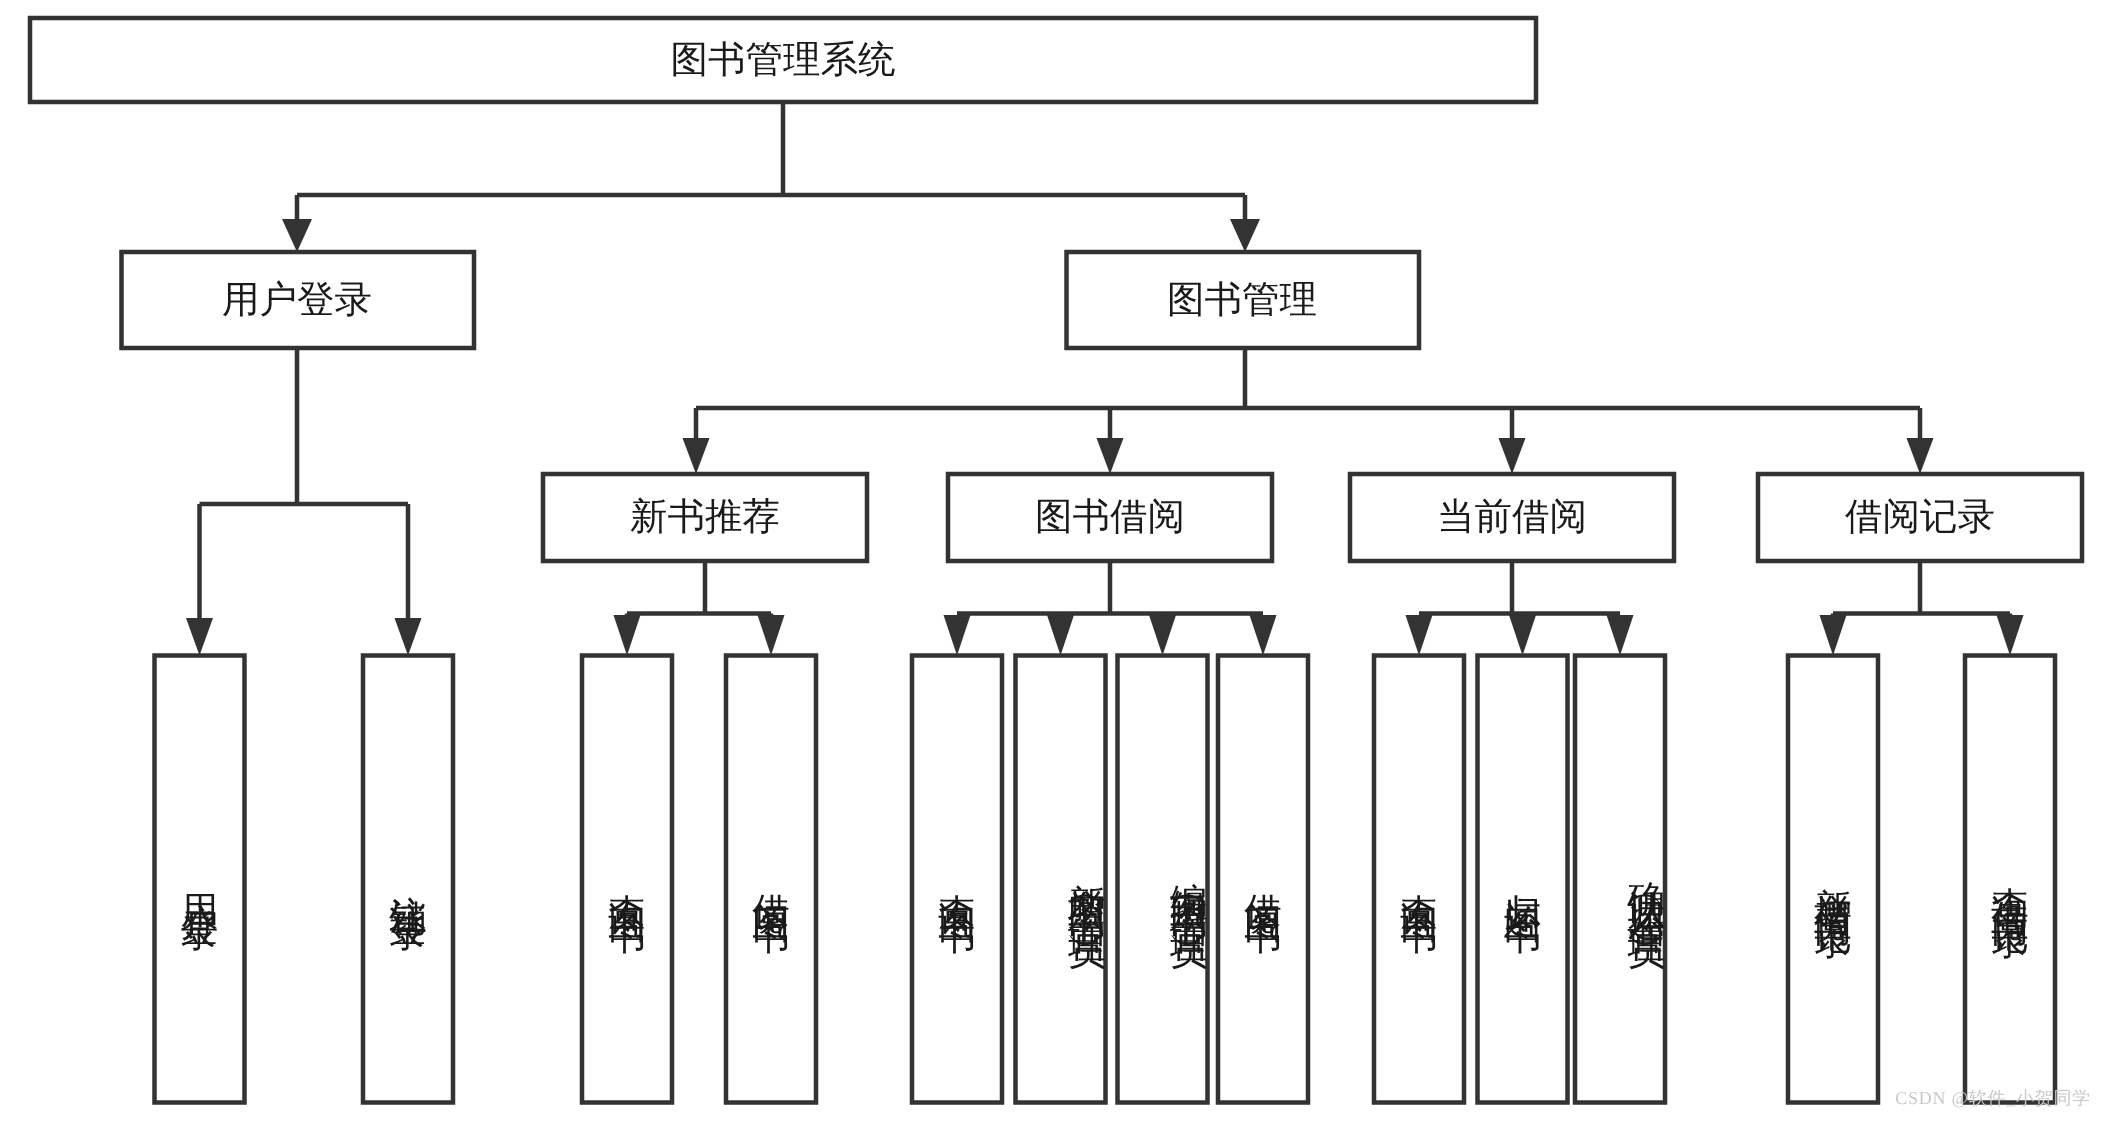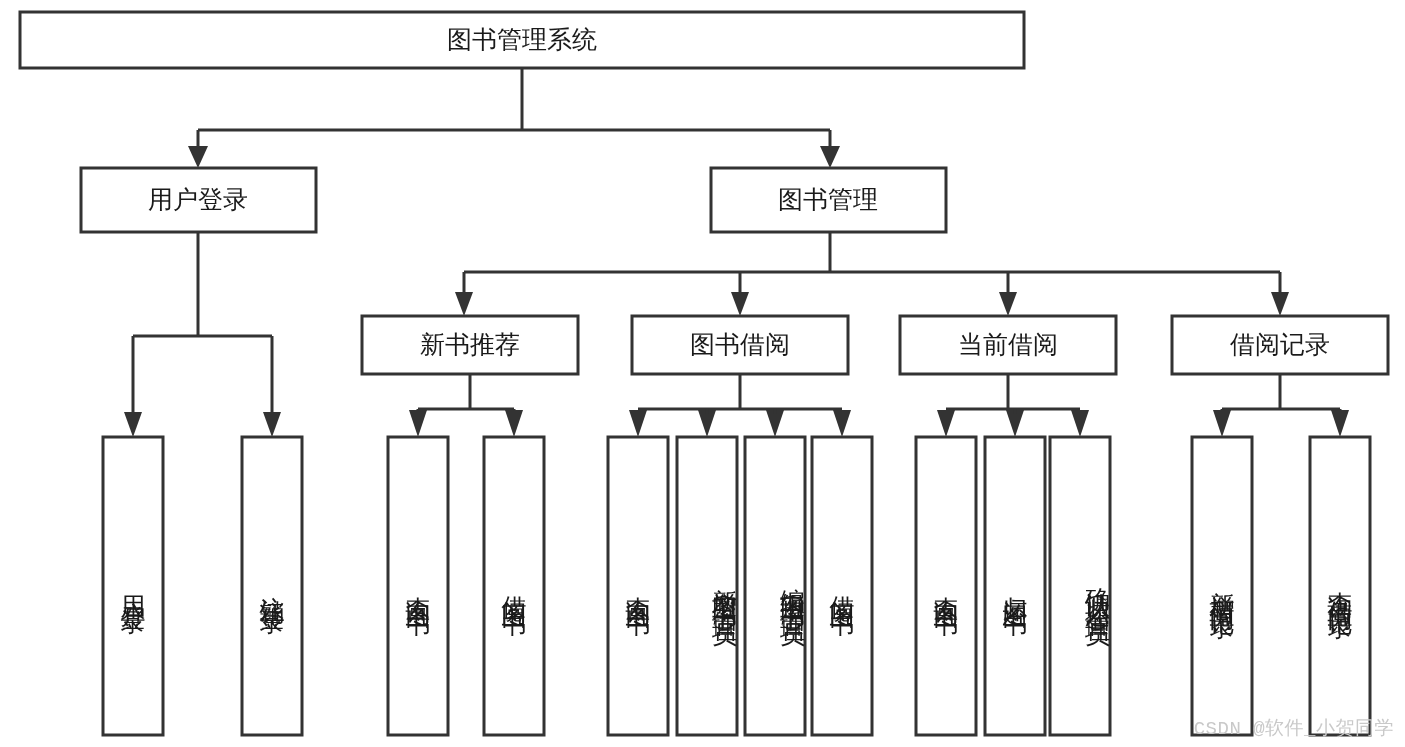--- a/index.html
+++ b/index.html
@@ -64,22 +64,22 @@
     color: #1a1a1a;
     letter-spacing: 5px;
     text-align: center;
     white-space: nowrap;
     pointer-events: none;
   }
   .watermark {
     position: absolute;
     right: 8px;
     bottom: 6px;
-    font-family: Liberation Mono, monospace;
-    font-size: 19px;
+    font-family: Liberation Serif, serif;
+    font-size: 12px;
     color: #c9c9c9;
     white-space: nowrap;
     letter-spacing: 0.5px;
   }
 </style>
 </head>
 <body>
 
 <div id="diagram-root">
 

